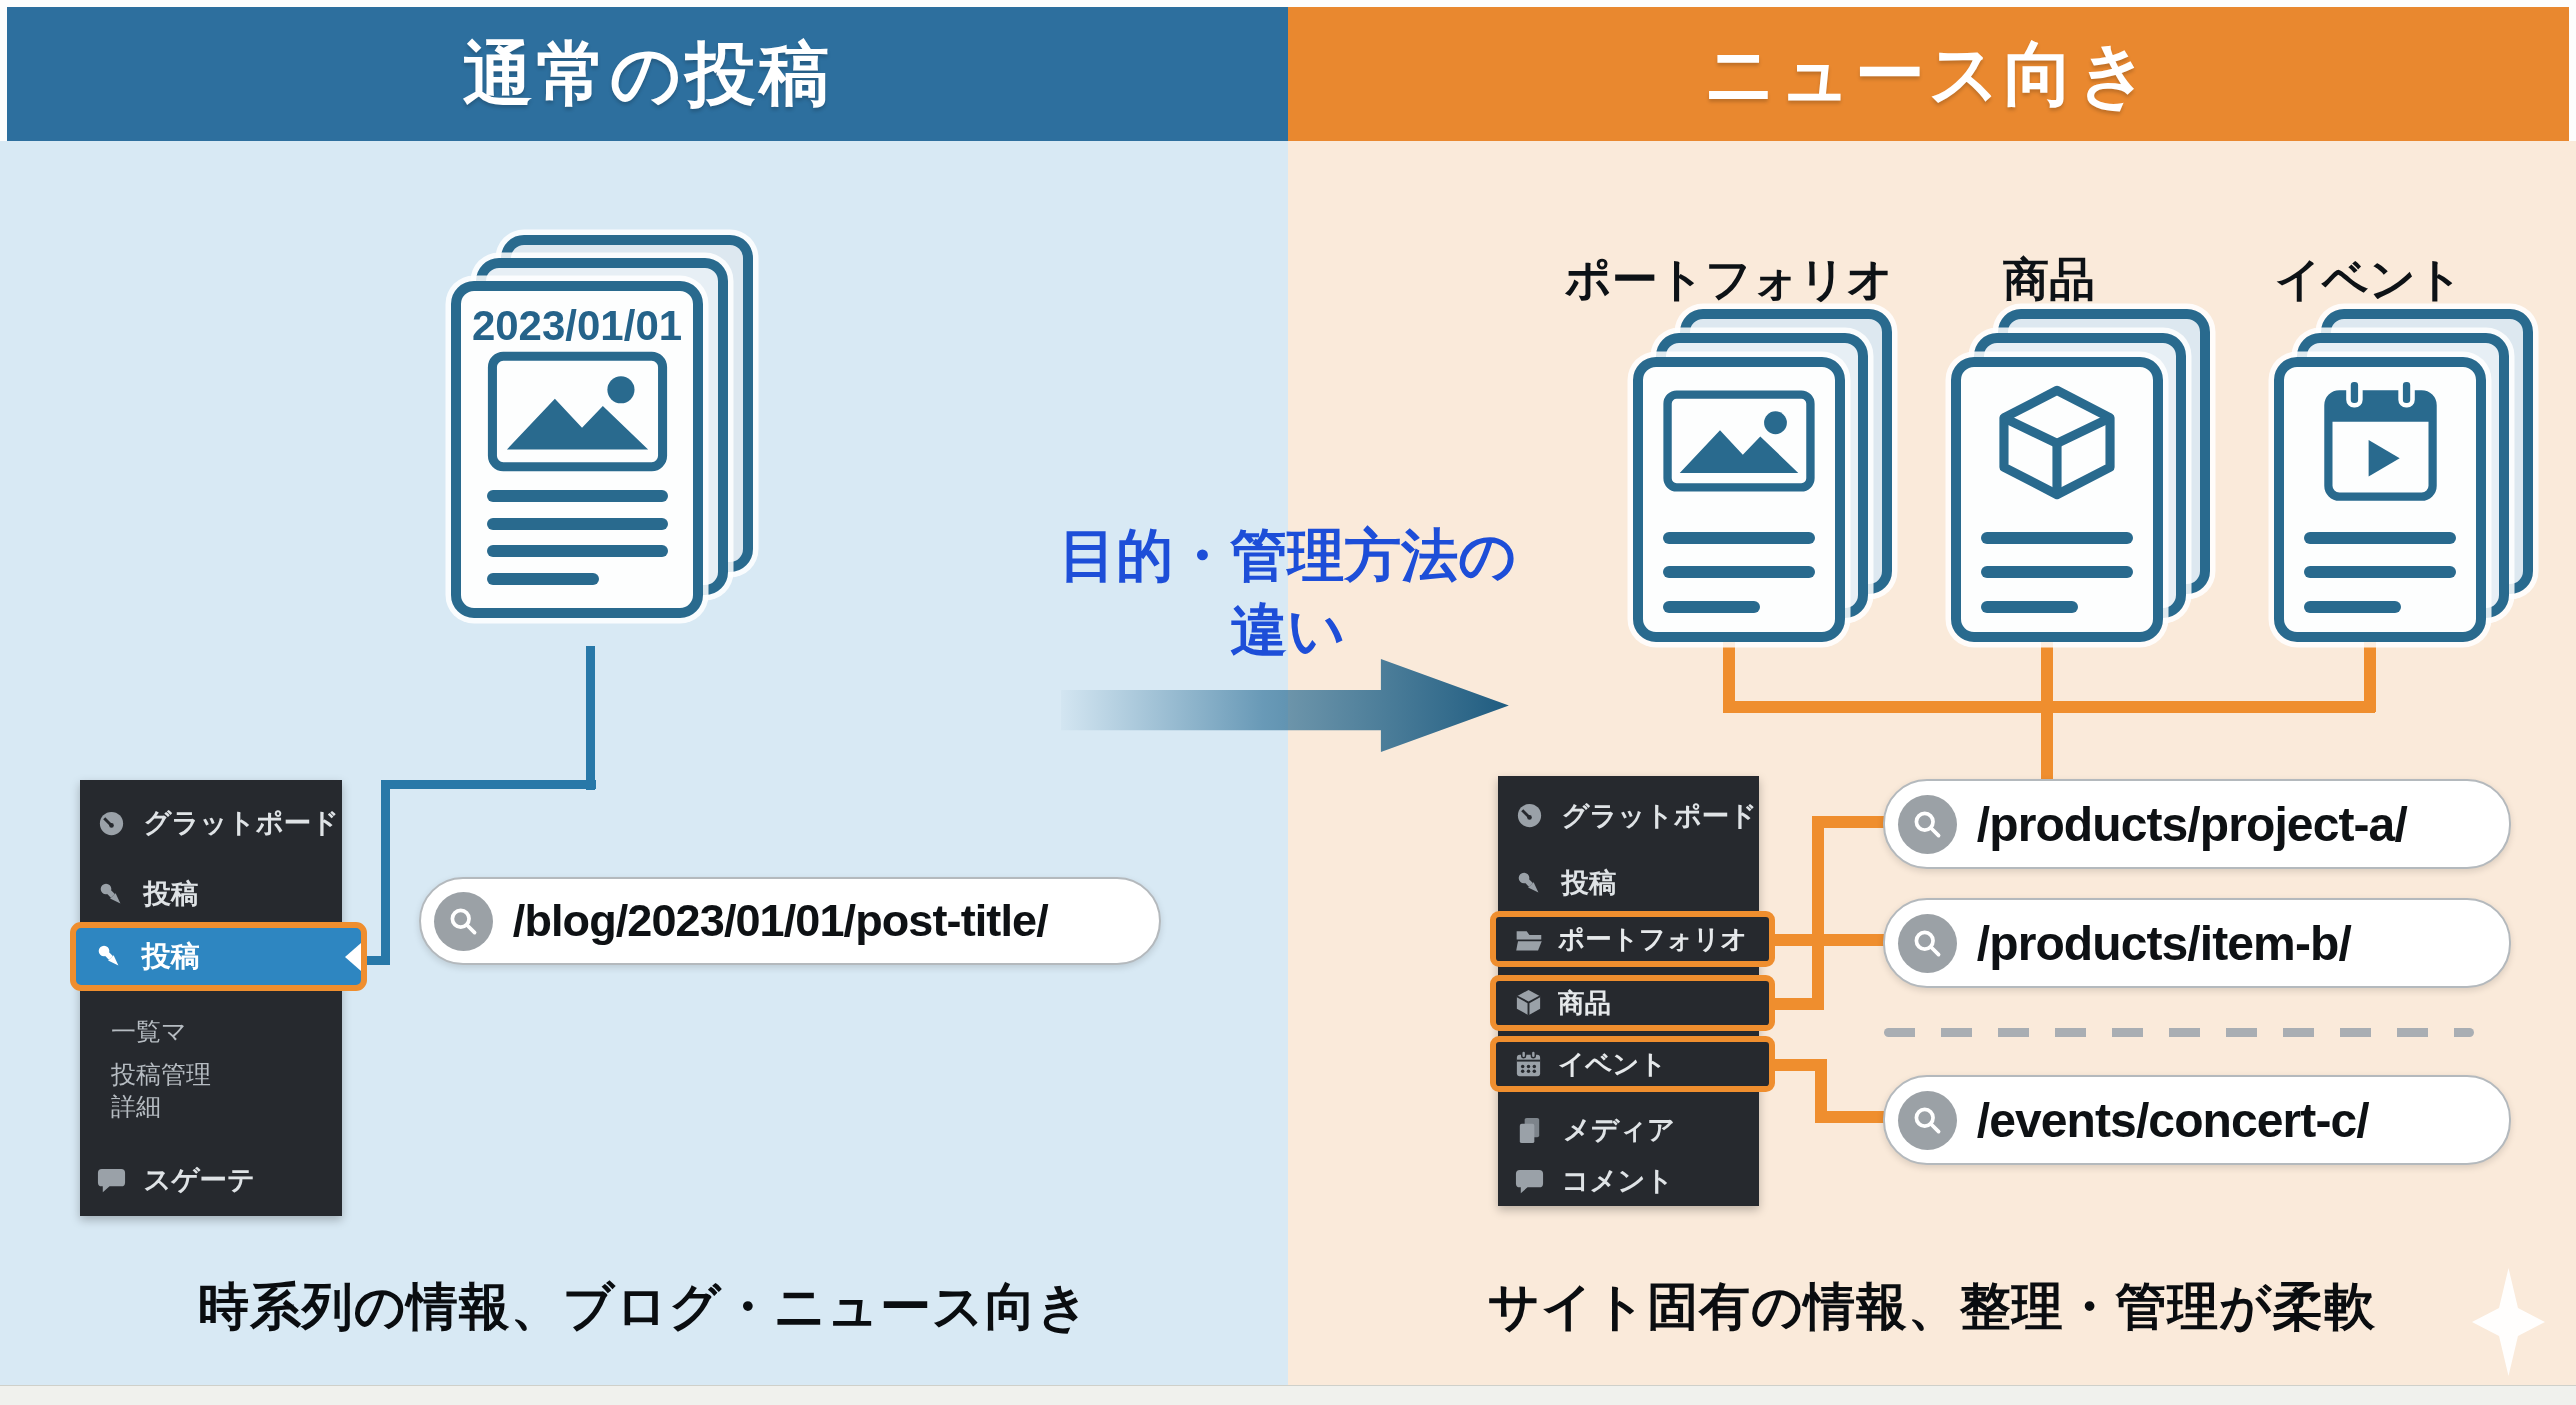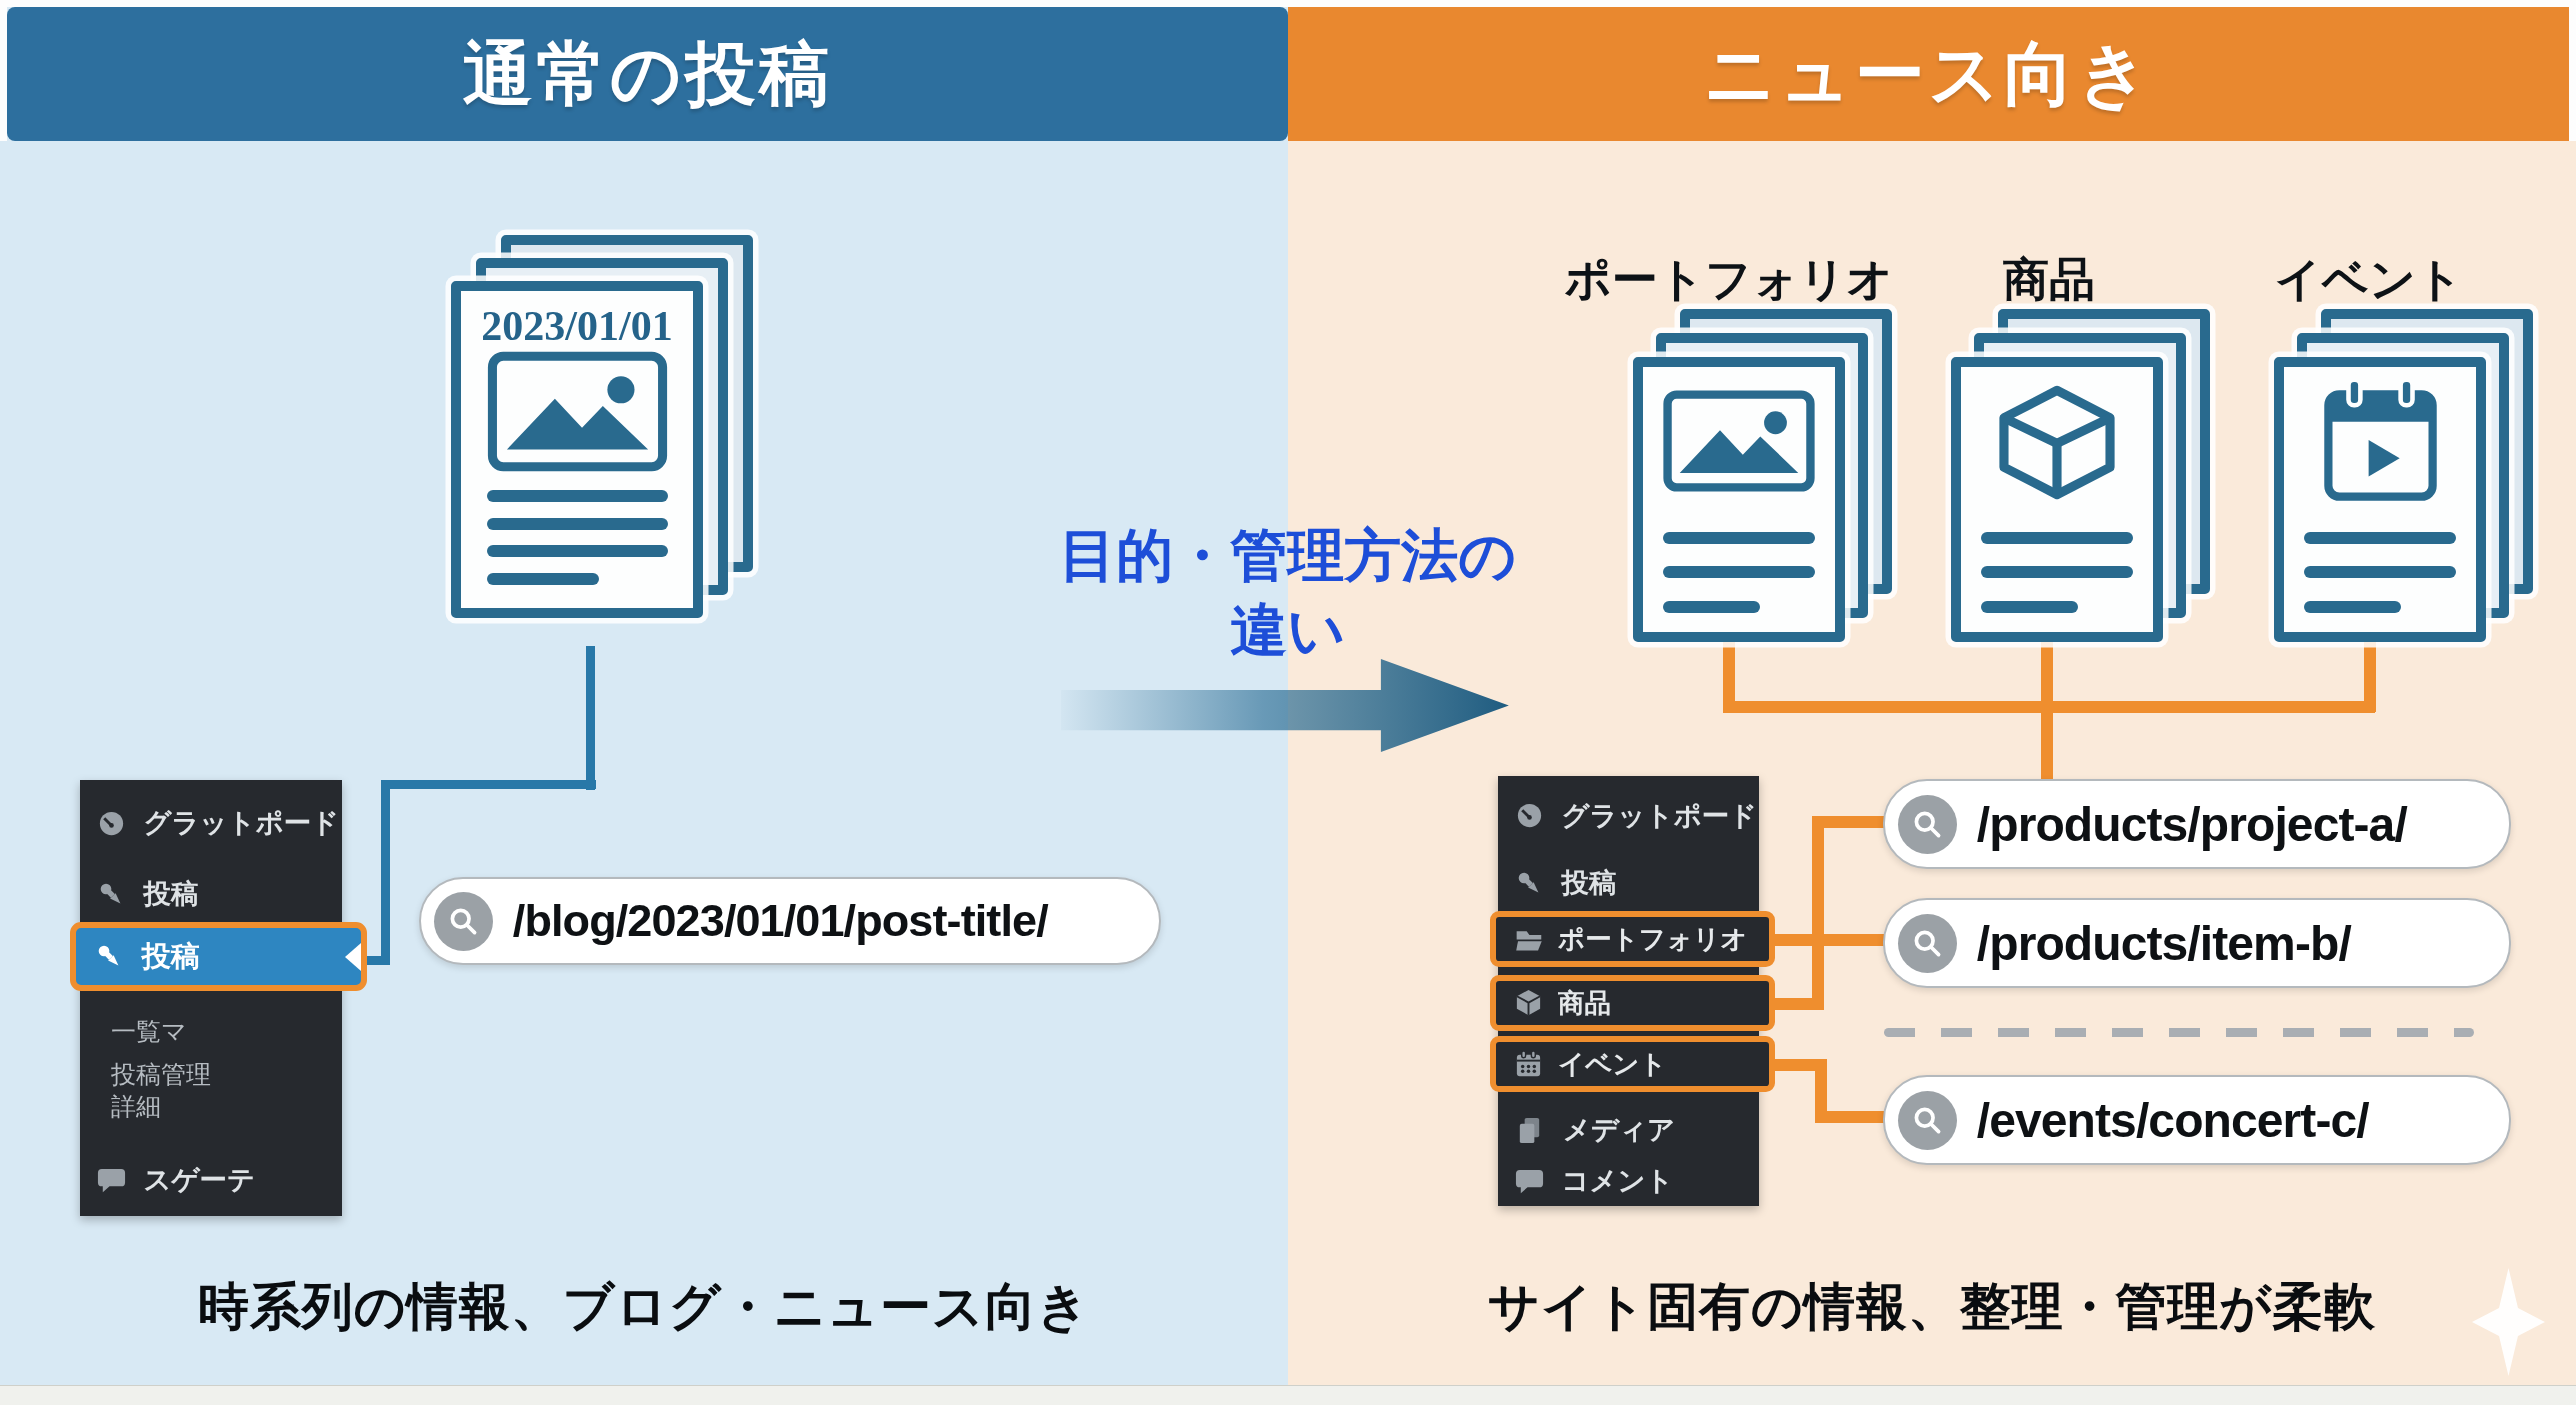--- a/index.html
+++ b/index.html
@@ -5,27 +5,27 @@
   html,body{margin:0;padding:0;background:#fff;}
   .stage{position:relative;width:2576px;height:1405px;overflow:hidden;
          font-family:"Liberation Sans","DejaVu Sans",sans-serif;background:#fff;}
   .bg{position:absolute;top:0;height:1405px;width:1288px;}
   .bg-left{left:0;background:#d8e9f4;}
   .bg-right{left:1288px;background:#faeada;}
   .frame{position:absolute;background:#fdfdfd;z-index:3;}
   .header{position:absolute;top:7.3px;height:134px;line-height:134px;text-align:center;
           color:#fff;font-size:70px;font-weight:800;letter-spacing:3.7px;z-index:4;
           text-shadow:0 2.7px 3.7px rgba(0,0,0,.18);}
-  .header-left{left:7.3px;width:1281px;background:#2d6f9e;border-radius:8px;}
+  .header-left{left:7.3px;width:1281px;background:#2d6f9e;}
   .header-right{left:1288px;width:1281px;background:#e9882f;}
 
   
   .stack{position:absolute;z-index:2;}
-  .card{position:absolute;background:#fdfefe;border:10px solid #296a8e;border-radius:5px;
-        box-shadow:0 0 0 5.5px rgba(255,255,255,.85);font-family:Liberation Serif, serif;}
+  .card{position:absolute;background:#fdfefe;border:10px solid #296a8e;border-radius:23px;
+        box-shadow:0 0 0 5.5px rgba(255,255,255,.85);}
   .card.back1{background:#e7eff5;}
   .card.back2{background:#dde8f0;}
   .card .date{position:absolute;top:11px;left:0;right:0;text-align:center;
               font-size:42px;font-weight:700;color:#25638a;}
   .bar{position:absolute;height:12px;border-radius:6.4px;background:#296a8e;}
 
   
   .line{position:absolute;z-index:1;}
   .blue{background:#2878a8;}
   .orange{background:#ef8e2e;}

